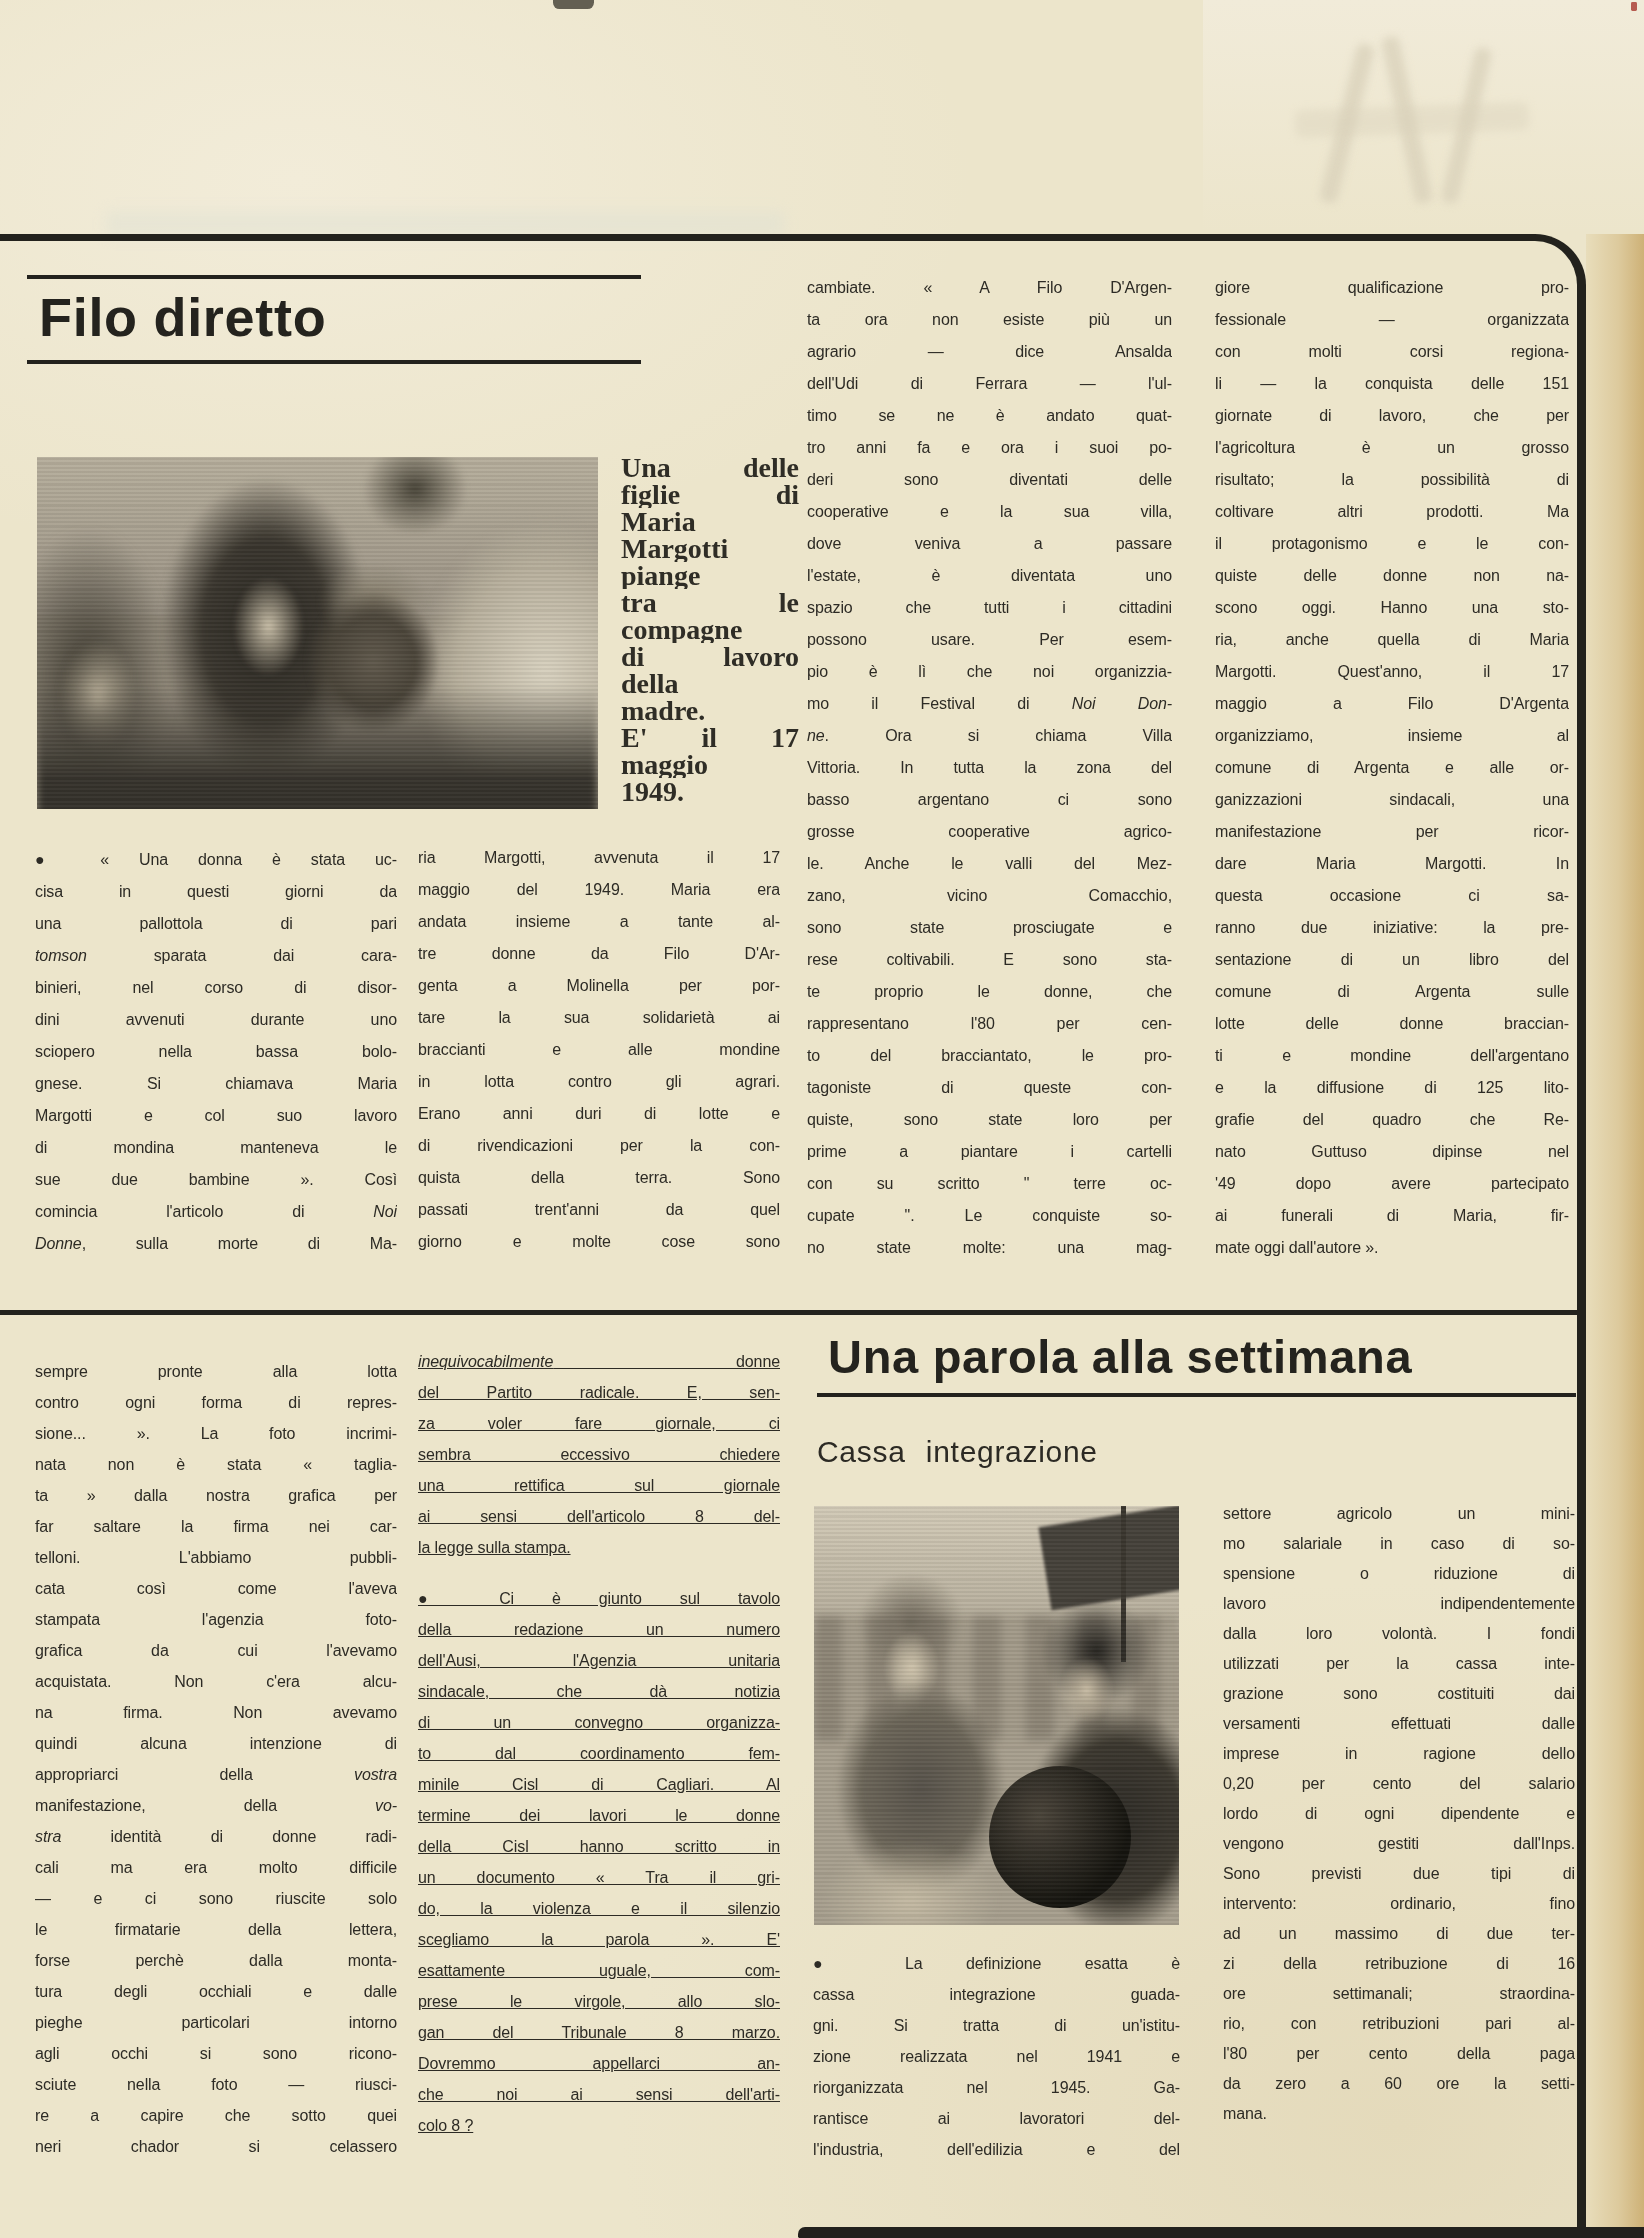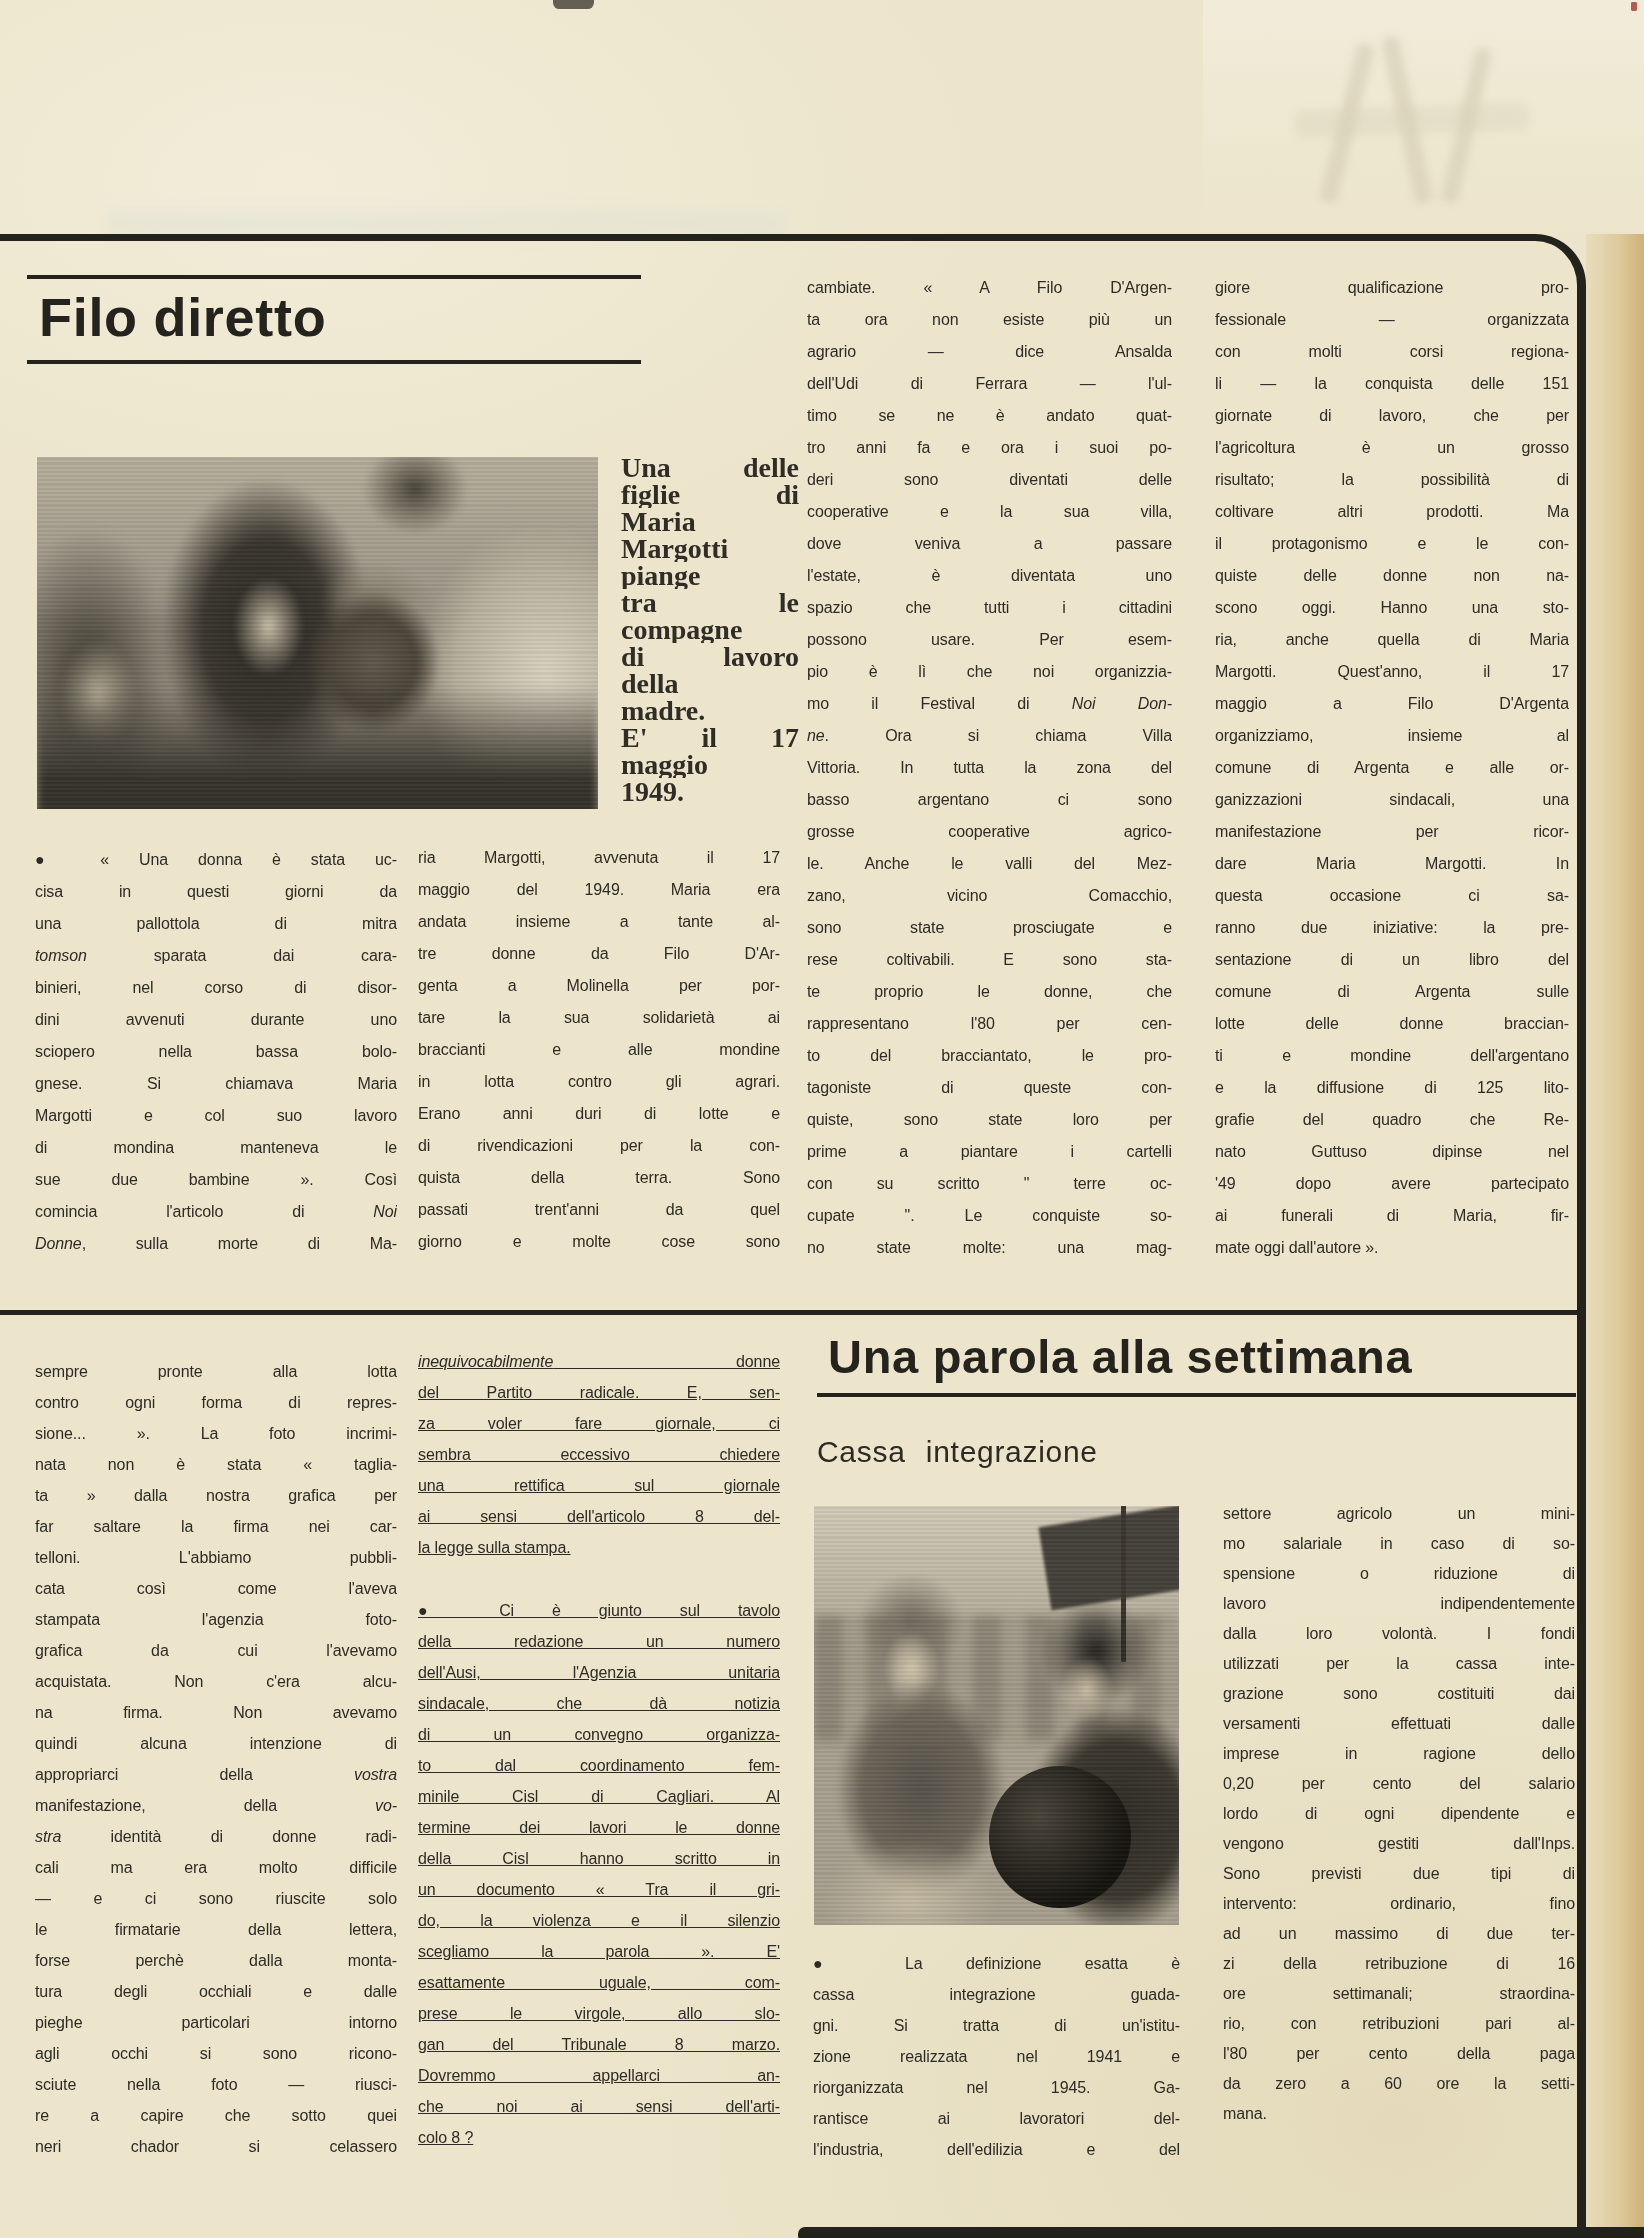--- a/index.html
+++ b/index.html
@@ -57,21 +57,21 @@
   .headline{position:absolute; color:#2c2a24; white-space:nowrap;}
   .h1{left:28px; top:386px; font-size:40px; word-spacing:15.6px; letter-spacing:1.4px;}
   .h2{left:817px; top:1435px; font-size:30px; word-spacing:11.3px; letter-spacing:0.7px;}
 
   
   .col{position:absolute; font-size:16px; line-height:32px; color:var(--ink); letter-spacing:-0.1px;}
   .colB{line-height:31px;}
   .ln{text-align:justify; text-align-last:justify; overflow:hidden;}
   .ln.pend{text-align-last:left;}
   .ln:empty{height:31px;}
-  .para + .para{margin-top:32px;}
+  .para + .para{margin-top:20px;}
   i{font-style:italic;}
 
   .cA1{left:35px;   top:844px; width:362px;}
   .cA2{left:418px;  top:842px; width:362px;}
   .cA3{left:807px; top:272px;  width:365px;}
   .cA4{left:1215px; top:272px;  width:354px;}
   .cB1{left:35px;   top:1356px; width:362px;}
   .cB2{left:418px;  top:1346px; width:362px;text-decoration:underline;}
   .cB3{left:1223px; top:1499px; width:352px; line-height:30px;}
   .cP2{left:813px; top:1948px; width:367px; line-height:31px;}
@@ -164,21 +164,21 @@
         <div class="ln">E' il 17</div>
         <div class="ln">maggio</div>
         <div class="ln pend">1949.</div>
       </div>
     </div>
 
   <div class="col cA1">
       <div class="para">
         <div class="ln">● « Una donna è stata uc-</div>
         <div class="ln">cisa in questi giorni da</div>
-        <div class="ln">una pallottola di mitra</div>
+        <div class="ln">una pallottola di pari</div>
         <div class="ln"><i>tomson</i> sparata dai cara-</div>
         <div class="ln">binieri, nel corso di disor-</div>
         <div class="ln">dini avvenuti durante uno</div>
         <div class="ln">sciopero nella bassa bolo-</div>
         <div class="ln">gnese. Si chiamava Maria</div>
         <div class="ln">Margotti e col suo lavoro</div>
         <div class="ln">di mondina manteneva le</div>
         <div class="ln">sue due bambine ». Così</div>
         <div class="ln">comincia l'articolo di <i>Noi</i></div>
         <div class="ln"><i>Donne</i>, sulla morte di Ma-</div>

